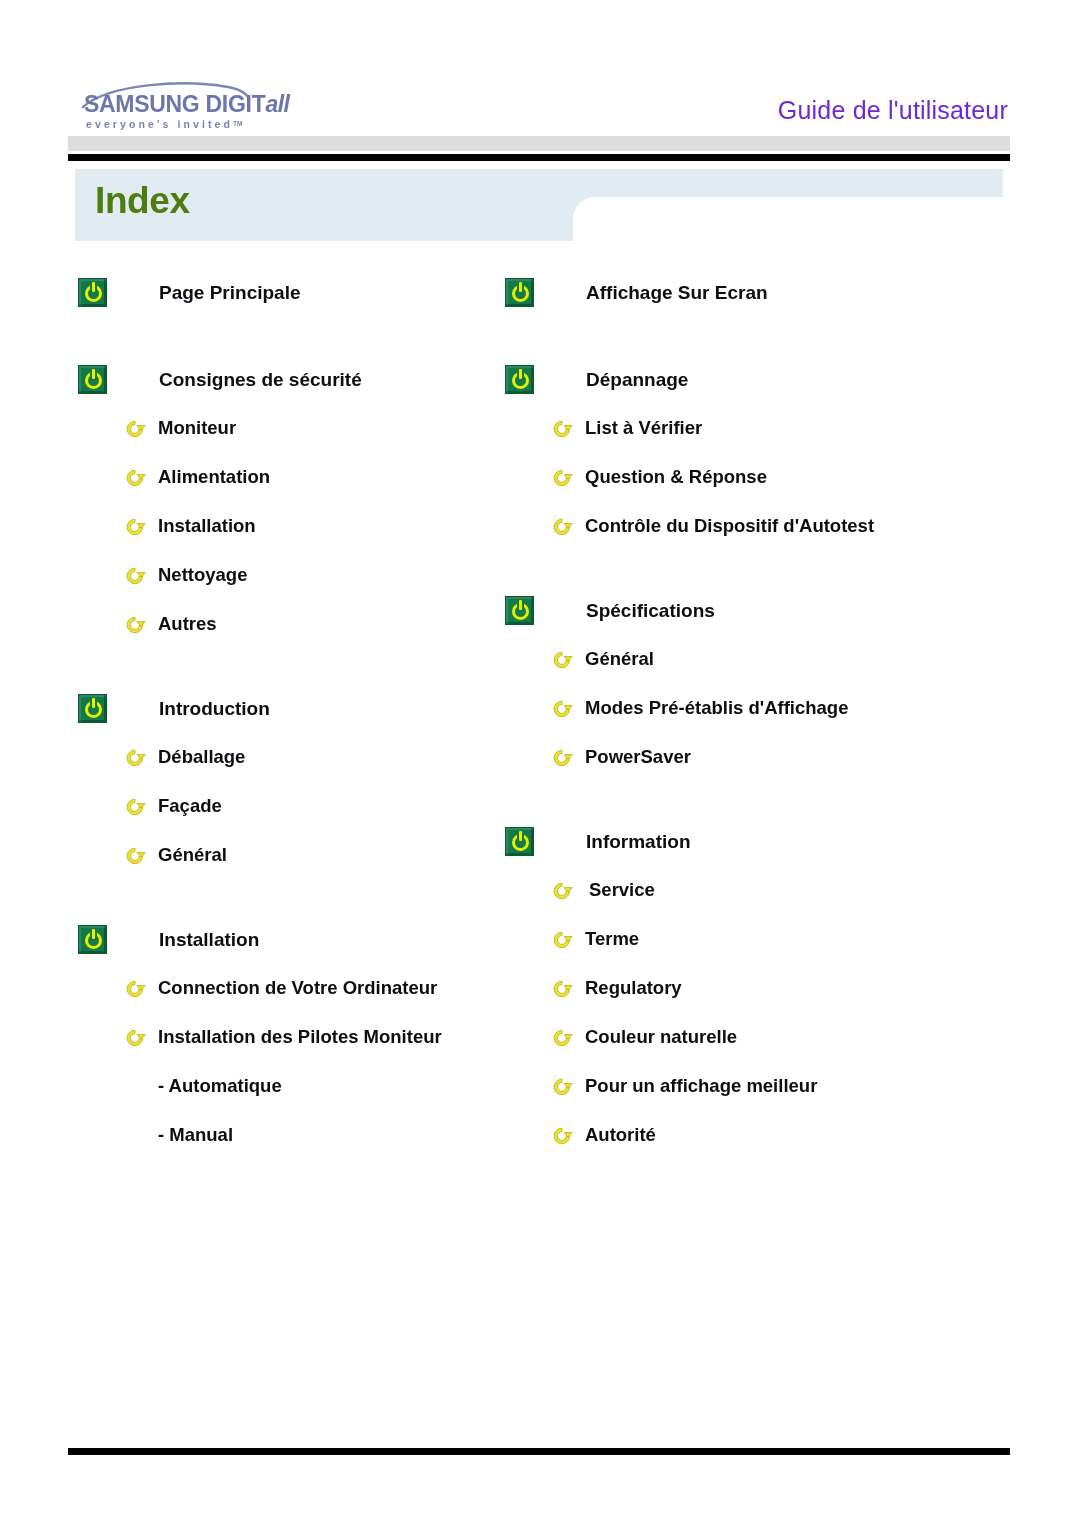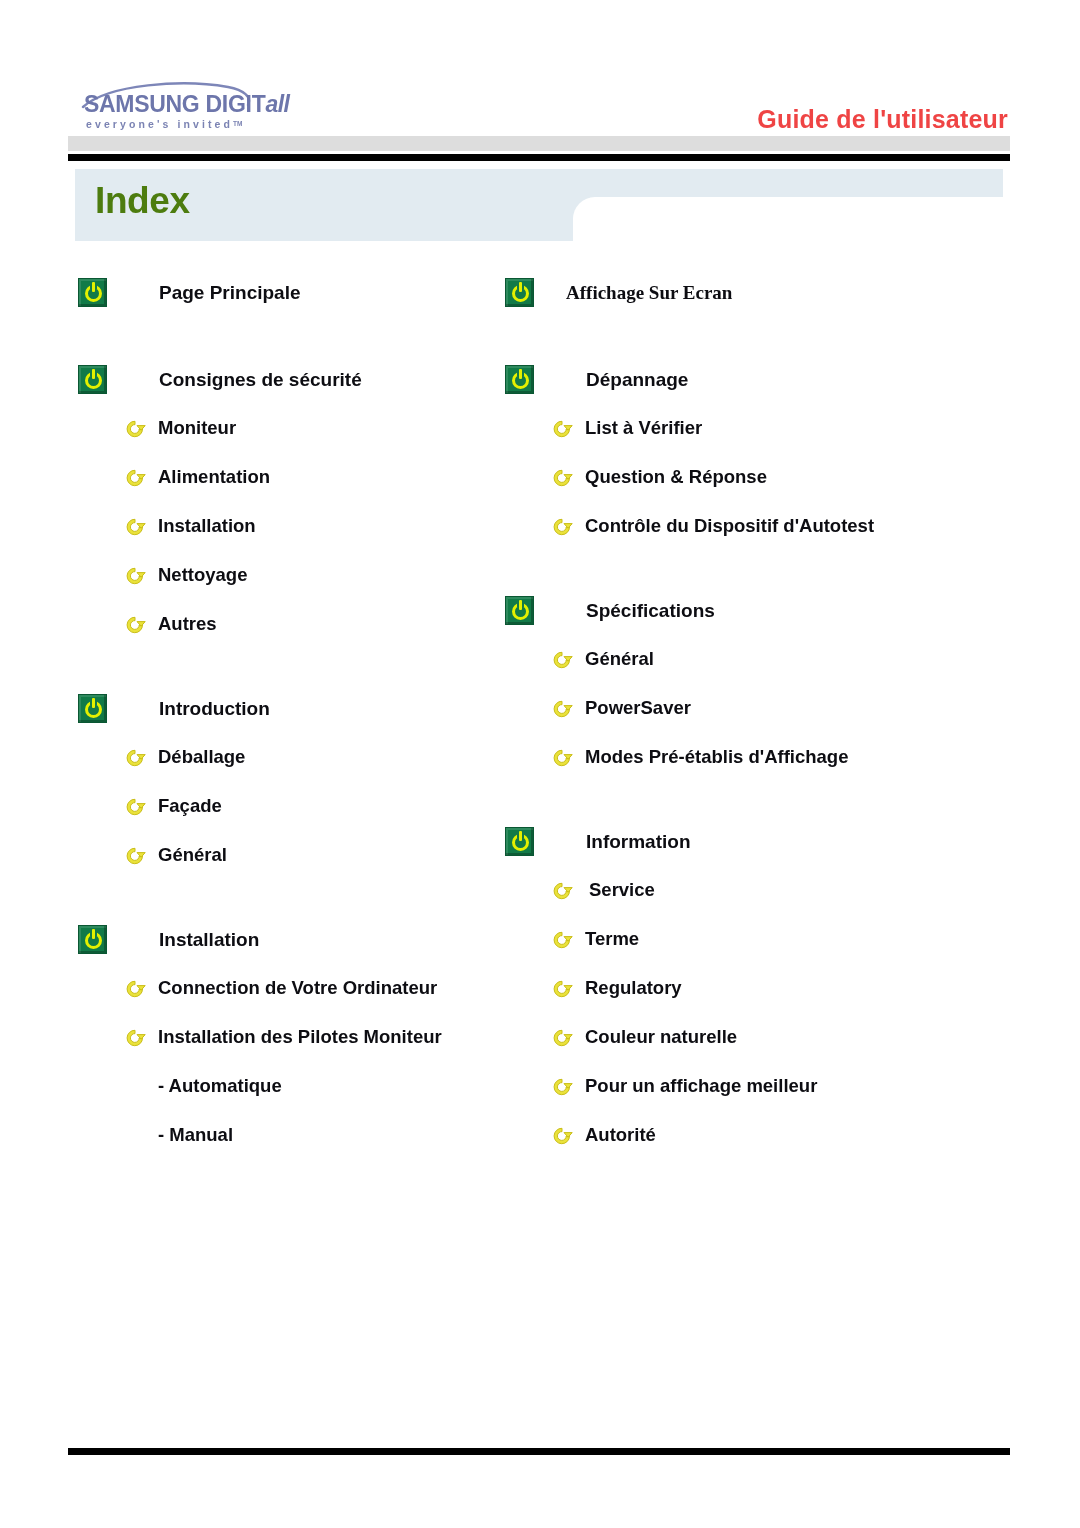--- a/index.html
+++ b/index.html
@@ -63,24 +63,24 @@
   }
   .logo-tagline .tm {
     font-size: 6.5px;
     letter-spacing: 0;
     vertical-align: 2px;
   }
 
   .header-title {
     position: absolute;
     right: 72px;
-    top: 105px;
+    top: 96px;
     font-size: 25px;
-    font-weight: bold;
-    color: #ef4444;
+    font-weight: normal;
+    color: #6d28d9;
     letter-spacing: 0.2px;
     white-space: nowrap;
   }
 
   .gray-band {
     position: absolute;
     left: 68px;
     top: 136px;
     width: 942px;
     height: 15px;
@@ -412,21 +412,21 @@
         </div>
       </div>
     <div class="col col-right" id="col-right">
         <div class="group">
           <div class="row section">
             <div class="icon-section">
               <span class="pwr-ring"></span>
               <span class="pwr-bar-mask"></span>
               <span class="pwr-bar"></span>
             </div>
-            <span class="label section-label" style="margin-left: 32px; font-family: Liberation Serif, serif;">Affichage Sur Ecran</span>
+            <span class="label section-label" style="margin-left: 52px;">Affichage Sur Ecran</span>
           </div>
         </div>
         <div style="height: 38px;"></div>
         <div class="group">
           <div class="row section">
             <div class="icon-section">
               <span class="pwr-ring"></span>
               <span class="pwr-bar-mask"></span>
               <span class="pwr-bar"></span>
             </div>
@@ -484,31 +484,31 @@
             <span class="label" style="margin-left: 10px;">Général</span>
           </div>
           <div class="row">
             <span style="display: inline-block; width: 44px; flex: 0 0 44px;"></span>
             <div class="icon-sub">
               <svg width="26" height="26" viewBox="0 0 26 26">
                 <path d="M20.5 13 A7.7 7.7 0 1 1 13 5.3 L13 8.6 A4.4 4.4 0 1 0 17.2 13 Z" fill="#eae23a" stroke="#c9bd18" stroke-width="1"></path>
                 <path d="M15.0 9.6 L23.2 9.6 L19.1 14.2 Z" fill="#eae23a" stroke="#c9bd18" stroke-width="1"></path>
               </svg>
             </div>
+            <span class="label" style="margin-left: 10px;">Modes Pré-établis d'Affichage</span>
+          </div>
+          <div class="row">
+            <span style="display: inline-block; width: 44px; flex: 0 0 44px;"></span>
+            <div class="icon-sub">
+              <svg width="26" height="26" viewBox="0 0 26 26">
+                <path d="M20.5 13 A7.7 7.7 0 1 1 13 5.3 L13 8.6 A4.4 4.4 0 1 0 17.2 13 Z" fill="#eae23a" stroke="#c9bd18" stroke-width="1"></path>
+                <path d="M15.0 9.6 L23.2 9.6 L19.1 14.2 Z" fill="#eae23a" stroke="#c9bd18" stroke-width="1"></path>
+              </svg>
+            </div>
             <span class="label" style="margin-left: 10px;">PowerSaver</span>
-          </div>
-          <div class="row">
-            <span style="display: inline-block; width: 44px; flex: 0 0 44px;"></span>
-            <div class="icon-sub">
-              <svg width="26" height="26" viewBox="0 0 26 26">
-                <path d="M20.5 13 A7.7 7.7 0 1 1 13 5.3 L13 8.6 A4.4 4.4 0 1 0 17.2 13 Z" fill="#eae23a" stroke="#c9bd18" stroke-width="1"></path>
-                <path d="M15.0 9.6 L23.2 9.6 L19.1 14.2 Z" fill="#eae23a" stroke="#c9bd18" stroke-width="1"></path>
-              </svg>
-            </div>
-            <span class="label" style="margin-left: 10px;">Modes Pré-établis d'Affichage</span>
           </div>
         </div>
         <div style="height: 35px;"></div>
         <div class="group">
           <div class="row section">
             <div class="icon-section">
               <span class="pwr-ring"></span>
               <span class="pwr-bar-mask"></span>
               <span class="pwr-bar"></span>
             </div>

